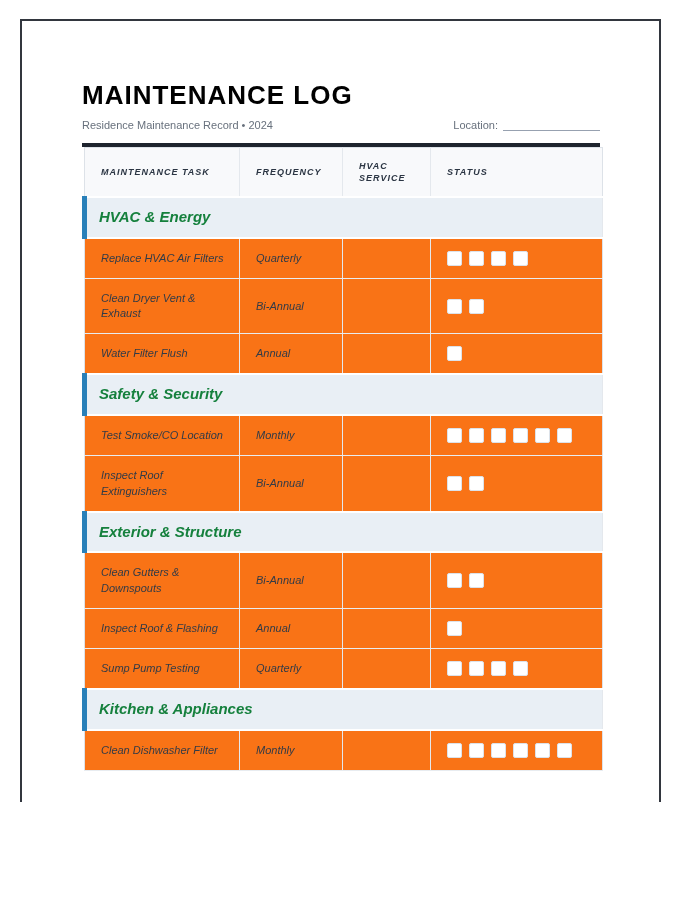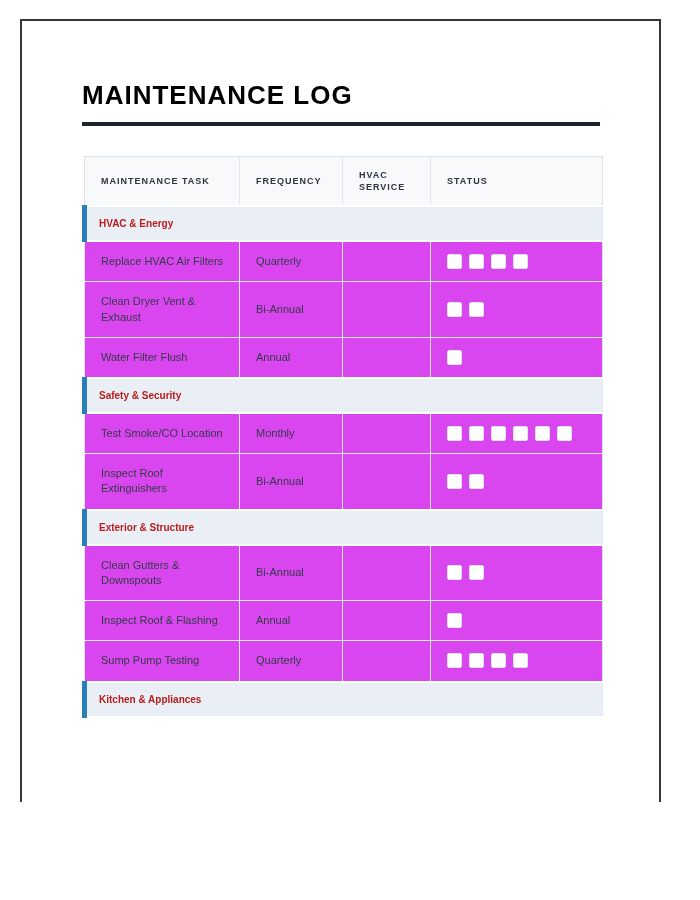--- a/index.html
+++ b/index.html
@@ -57,25 +57,25 @@
     height: 12px;
     margin-left: 5px;
     border-bottom: 1px solid #97a1b0;
   }
   .rule {
     margin-top: 12px;
     height: 4px;
     background: #1e242e;
   }
   table.log {
-    margin-top: 30px;
     width: 518px;
     border-collapse: collapse;
     table-layout: fixed;
     border: 1px solid #dde2e8;
+    font-style: italic;
   }
   col.c-task { width: 155px; }
   col.c-freq { width: 103px; }
   col.c-last { width: 88px; }
   col.c-status { width: 172px; }
   thead th {
     background: #f8f9fb;
     text-align: left;
     vertical-align: middle;
     font-size: 9px;
@@ -92,33 +92,33 @@
   tr.section-row td {
     background: #e9eff5;
     border-left: 5px solid #2980b9;
     border-top: 2px solid #ffffff;
     border-bottom: 2px solid #ffffff;
     padding: 9px 8px 9px 12px;
     height: 33px;
     vertical-align: middle;
   }
   .section-name {
-    font-size: 10px;
+    font-size: 15px;
     font-weight: bold;
-    color: #b91c1c;
+    color: #15803d;
   }
   tbody td {
     vertical-align: middle;
     font-size: 11px;
     color: #323b47;
     line-height: 1.38;
     padding: 12px 10px 12px 16px;
     border-right: 1px solid #e4e8ed;
     border-bottom: 1px solid #e8ecf0;
-    background: #d946ef;
+    background: #f97316;
   }
   tbody tr.data-row td:last-child { border-right: none; }
   .boxes {
     display: flex;
     gap: 7px;
     align-items: center;
   }
   .cb {
     display: inline-block;
     width: 15px;
@@ -131,20 +131,27 @@
 </style>
 </head>
 <body>
 
 <div class="viewport">
   <div class="page-clip">
     <div class="page">
 
       <div class="page-title">MAINTENANCE LOG</div>
 
+      <div class="sub-row">
+        <span class="subtitle">Residence Maintenance Record • 2024</span>
+        <span class="location">
+          <span>Location:</span>
+          <span class="loc-line"></span>
+        </span>
+      </div>
 
       <div class="rule"></div>
 
       <table class="log">
         <colgroup>
           <col class="c-task">
             <col class="c-freq">
             <col class="c-last">
             <col class="c-status">
         </colgroup>
@@ -256,18 +263,33 @@
                   <span class="cb"></span>
                   <span class="cb"></span>
                   <span class="cb"></span>
                   <span class="cb"></span>
                 </div>
               </td>
             </tr>
             <tr class="section-row">
               <td colspan="4"><span class="section-name">Kitchen &amp; Appliances</span></td>
             </tr>
+            <tr class="data-row">
+              <td>Clean Dishwasher Filter</td>
+              <td>Monthly</td>
+              <td></td>
+              <td>
+                <div class="boxes">
+                  <span class="cb"></span>
+                  <span class="cb"></span>
+                  <span class="cb"></span>
+                  <span class="cb"></span>
+                  <span class="cb"></span>
+                  <span class="cb"></span>
+                </div>
+              </td>
+            </tr>
           </tbody>
       </table>
 
     </div>
   </div>
 </div>
 
 </body></html>

